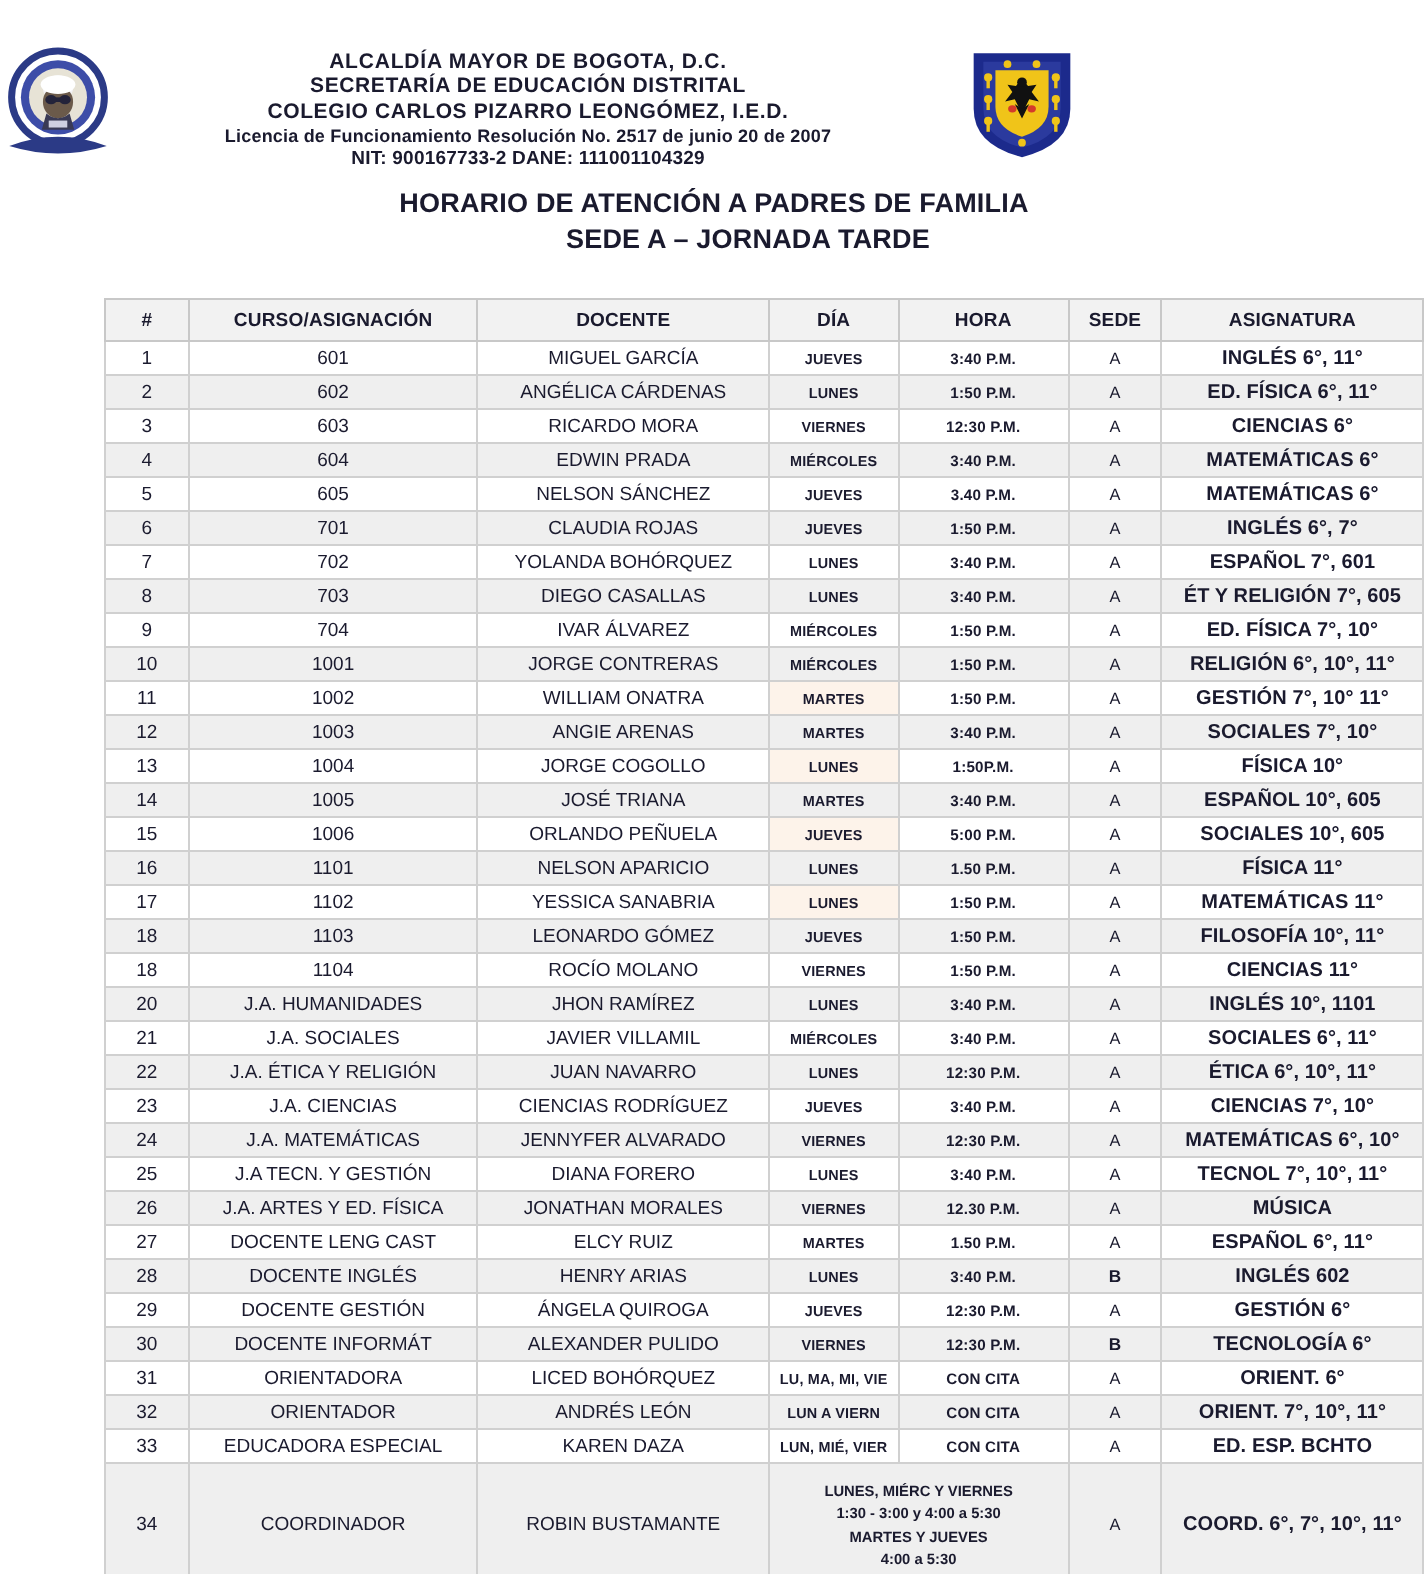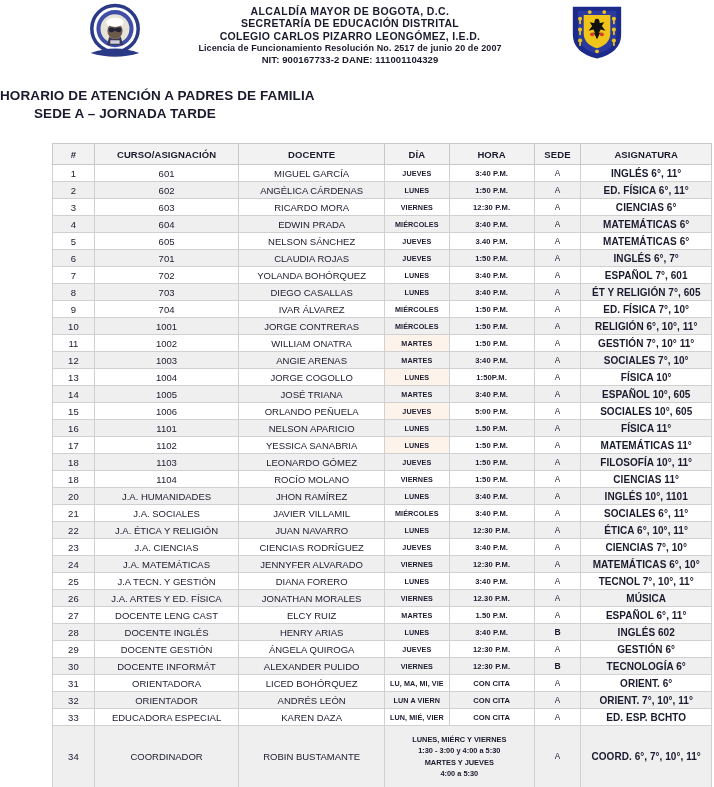--- a/index.html
+++ b/index.html
@@ -20,44 +20,46 @@
     width:360px;height:450px;
     opacity:0.085;
     pointer-events:none;
     z-index:0;
   }
   .watermark svg{width:100%;height:100%;}
 
   
   .header{
     position:relative;z-index:2;
-    display:flex;align-items:flex-start;justify-content:center;
+    display:flex;align-items:flex-start;
     padding-top:3px;
     height:62px;
+    margin-top:20px;
   }
   .logo-left{width:58px;height:56px;flex:0 0 58px;margin-right:6px;}
   .logo-right{width:62px;height:58px;flex:0 0 62px;margin-left:16px;}
   .logo-left svg,.logo-right svg{width:100%;height:100%;display:block;}
 
   .head-text{
     text-align:center;
     line-height:1.18;
     padding-top:2px;
     width:400px;
   }
   .head-text .l1{font-size:10.5px;font-weight:bold;letter-spacing:.4px;}
   .head-text .l2{font-size:10.5px;font-weight:bold;letter-spacing:.3px;}
   .head-text .l3{font-size:10.5px;font-weight:bold;letter-spacing:.3px;}
   .head-text .l4{font-size:9px;font-weight:bold;letter-spacing:.1px;margin-top:1px;}
   .head-text .l5{font-size:9.5px;font-weight:bold;letter-spacing:.1px;}
 
   
   .title-block{
     position:relative;z-index:2;
-    margin-top:23px;
+    text-align:center;
+    margin-top:9px;
   }
   .title-block .t1{font-size:13.5px;font-weight:bold;letter-spacing:.1px;}
   .title-block .t2{font-size:13.5px;font-weight:bold;margin-top:3px;letter-spacing:.1px;padding-left:34px;}
 
   
   .table-wrap{
     position:relative;z-index:2;
     margin:22px 0 0 52px;
     width:660px;
   }

